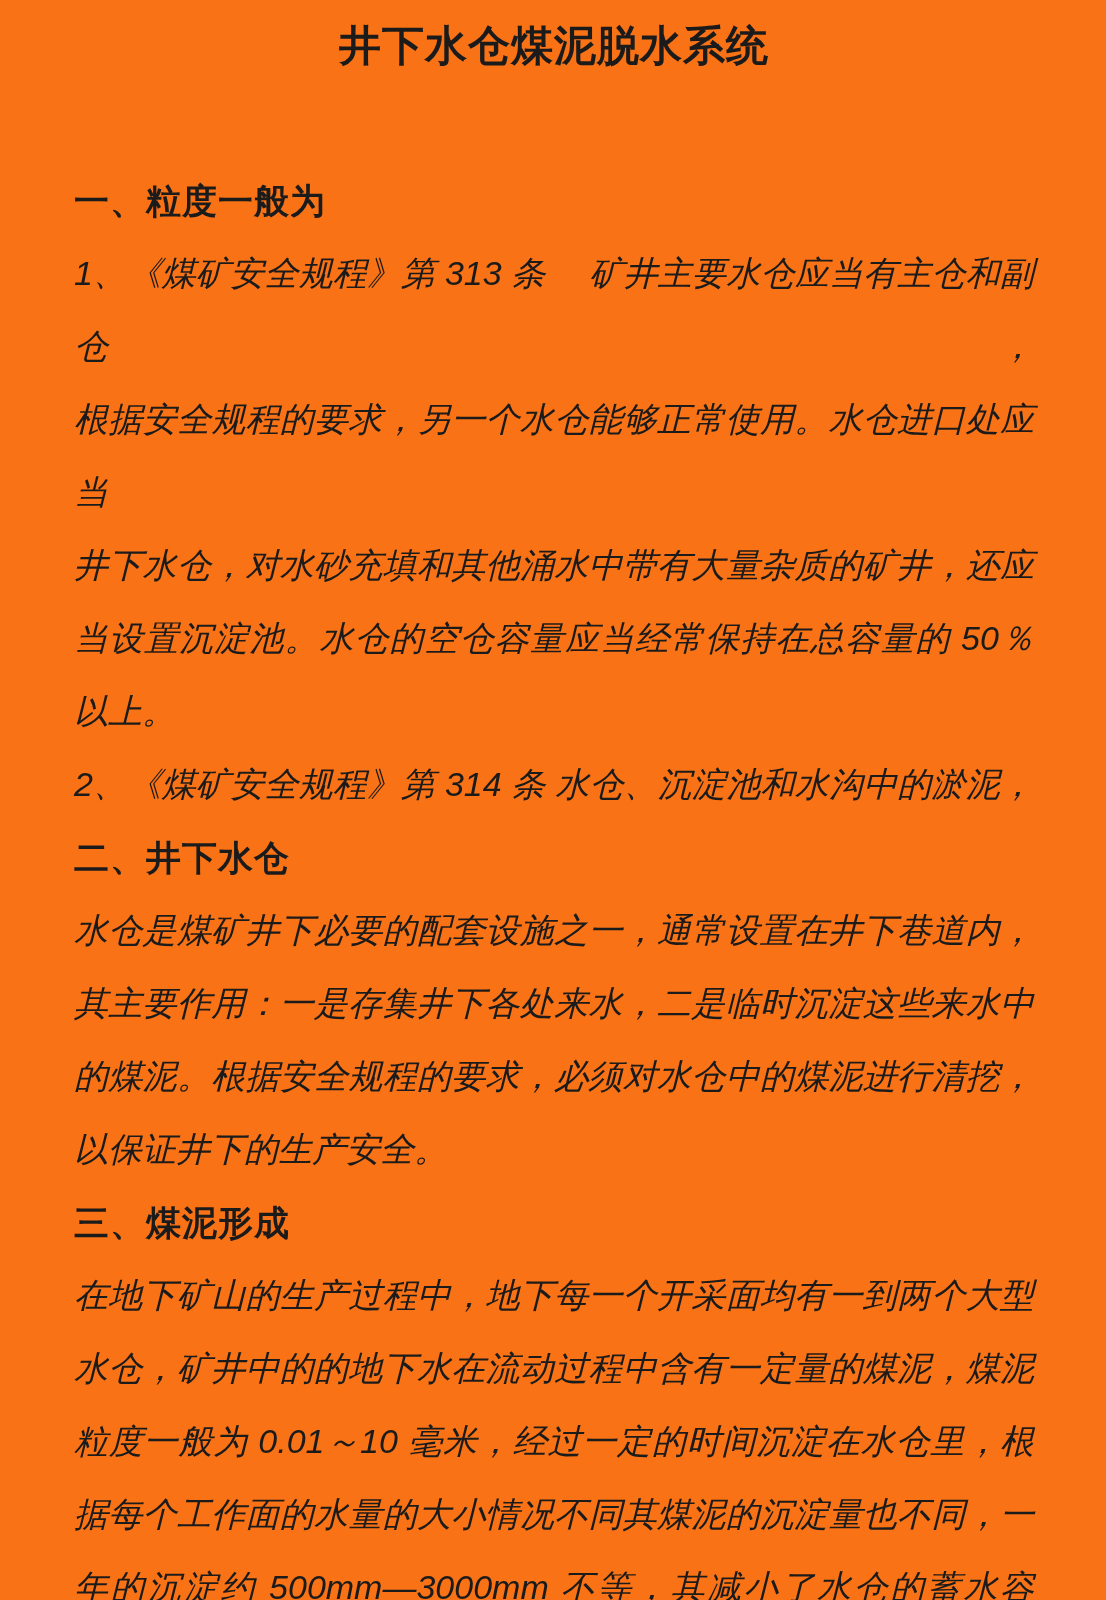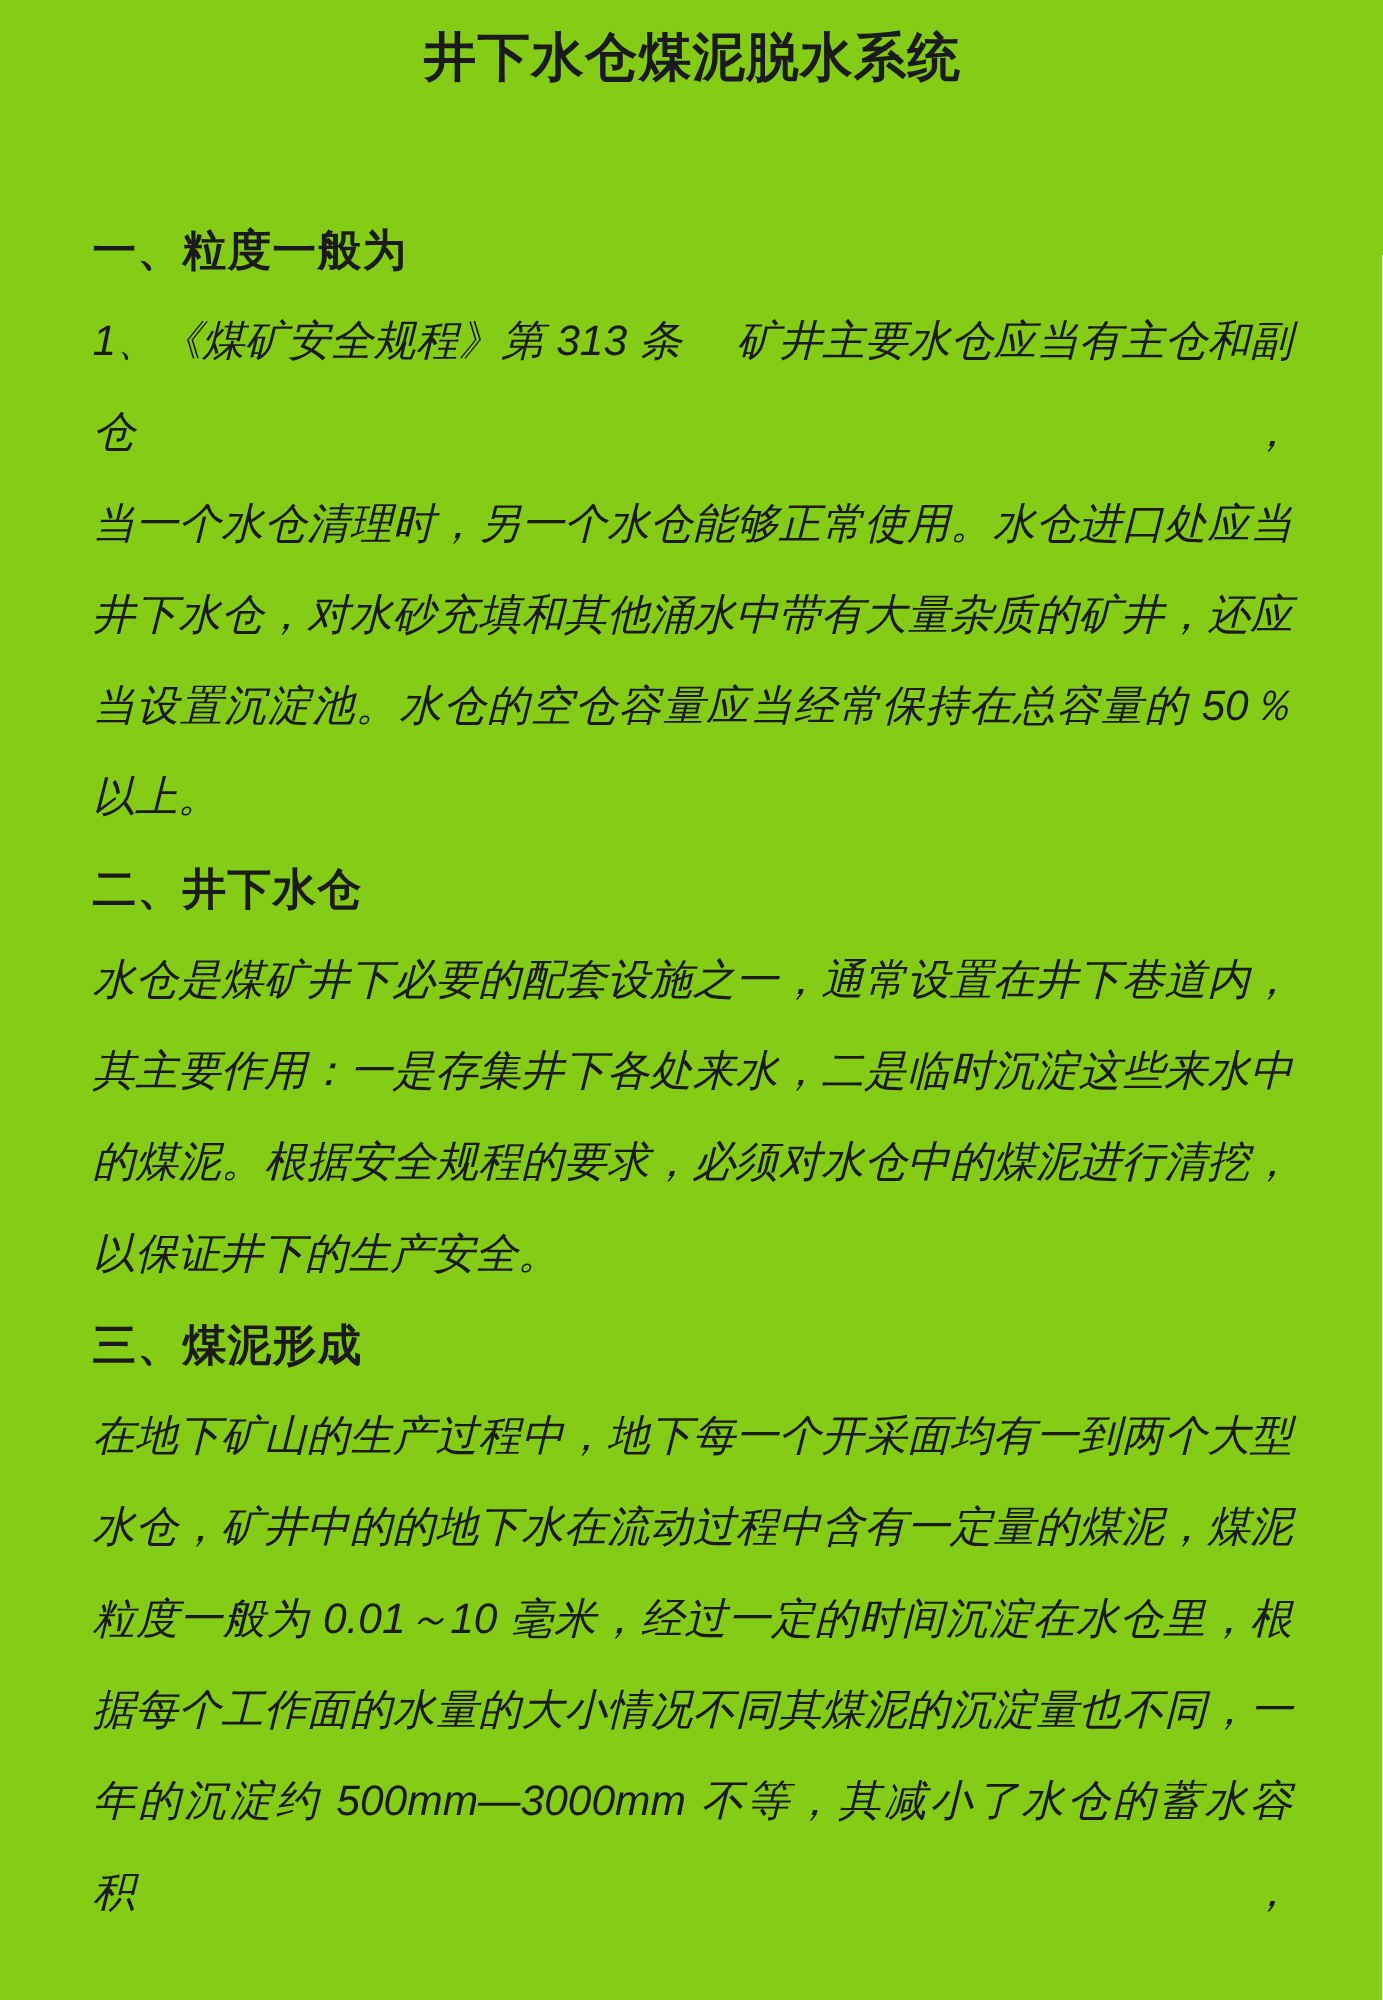--- a/index.html
+++ b/index.html
@@ -54,40 +54,41 @@
     font-style: italic;
   }
   .line.last {
     text-align: center;
     text-align-last: left;
   }
 </style>
 </head>
 <body>
 
-<div class="page" style="background: #84cc16; color: rgb(27, 27, 27);">
+<div class="page" style="background: #f97316; color: rgb(27, 27, 27);">
   <h1 class="doc-title">井下水仓煤泥脱水系统</h1>
   <div class="title-gap"></div>
   <div id="content">
   <section class="section">
     <h2 class="heading">一、粒度一般为</h2>
     <div class="paras">
   <div class="para">
   <p class="line">1、《煤矿安全规程》第 313 条　 矿井主要水仓应当有主仓和副仓，</p>
 
-  <p class="line">当一个水仓清理时，另一个水仓能够正常使用。水仓进口处应当</p>
+  <p class="line">根据安全规程的要求，另一个水仓能够正常使用。水仓进口处应当</p>
 
   <p class="line">井下水仓，对水砂充填和其他涌水中带有大量杂质的矿井，还应</p>
 
   <p class="line">当设置沉淀池。水仓的空仓容量应当经常保持在总容量的 50％</p>
 
   <p class="line last">以上。</p>
 </div>
 
   <div class="para">
+  <p class="line">2、《煤矿安全规程》第 314 条 水仓、沉淀池和水沟中的淤泥，</p>
 
 </div>
 </div>
   </section>
 
   <section class="section">
     <h2 class="heading">二、井下水仓</h2>
     <div class="paras">
   <div class="para">
   <p class="line">水仓是煤矿井下必要的配套设施之一，通常设置在井下巷道内，</p>

